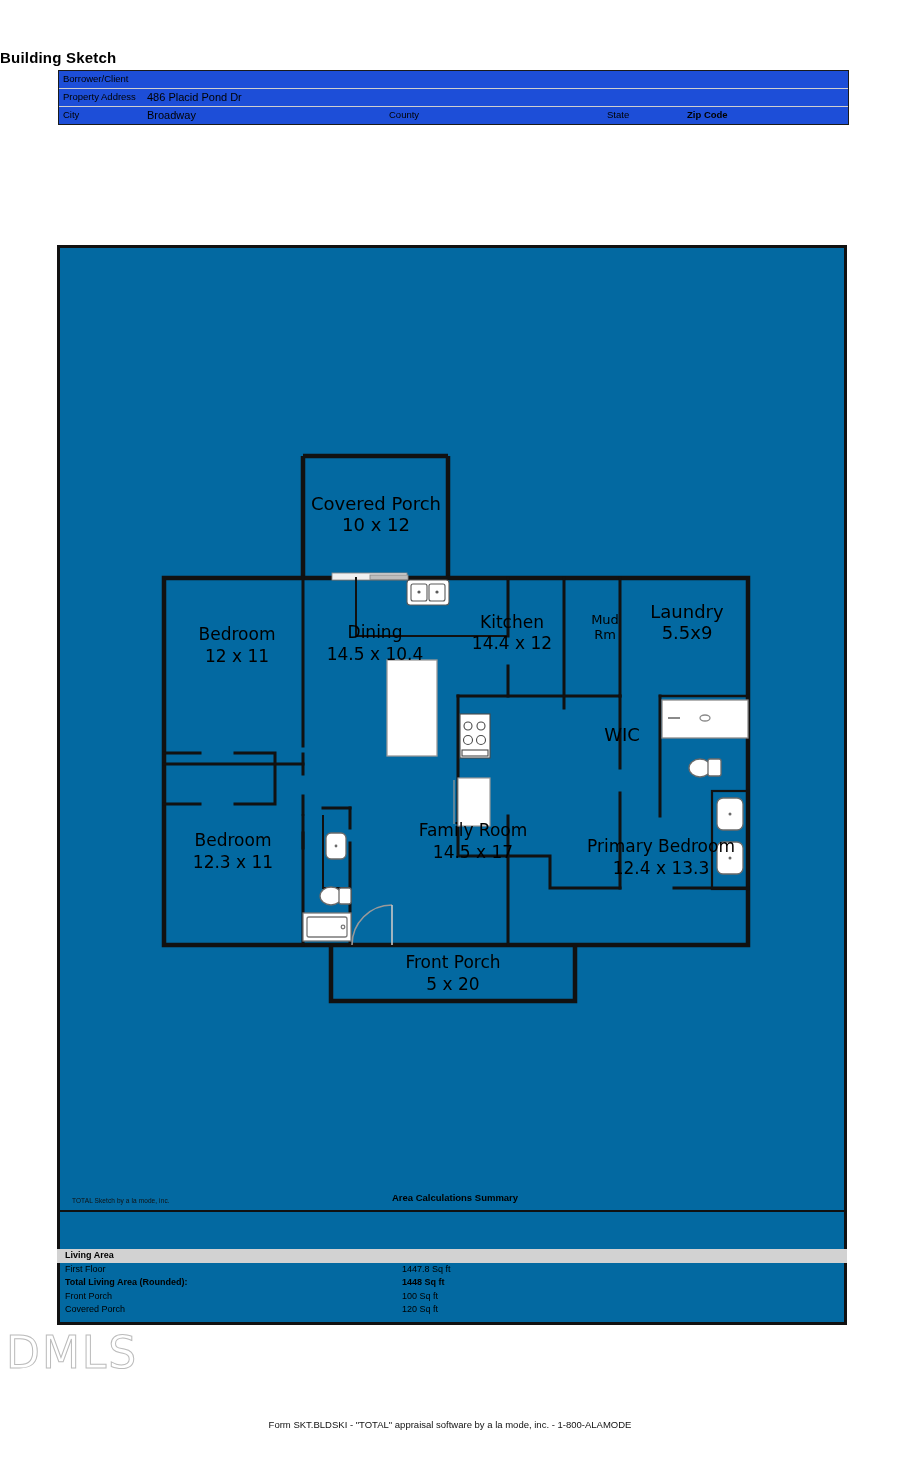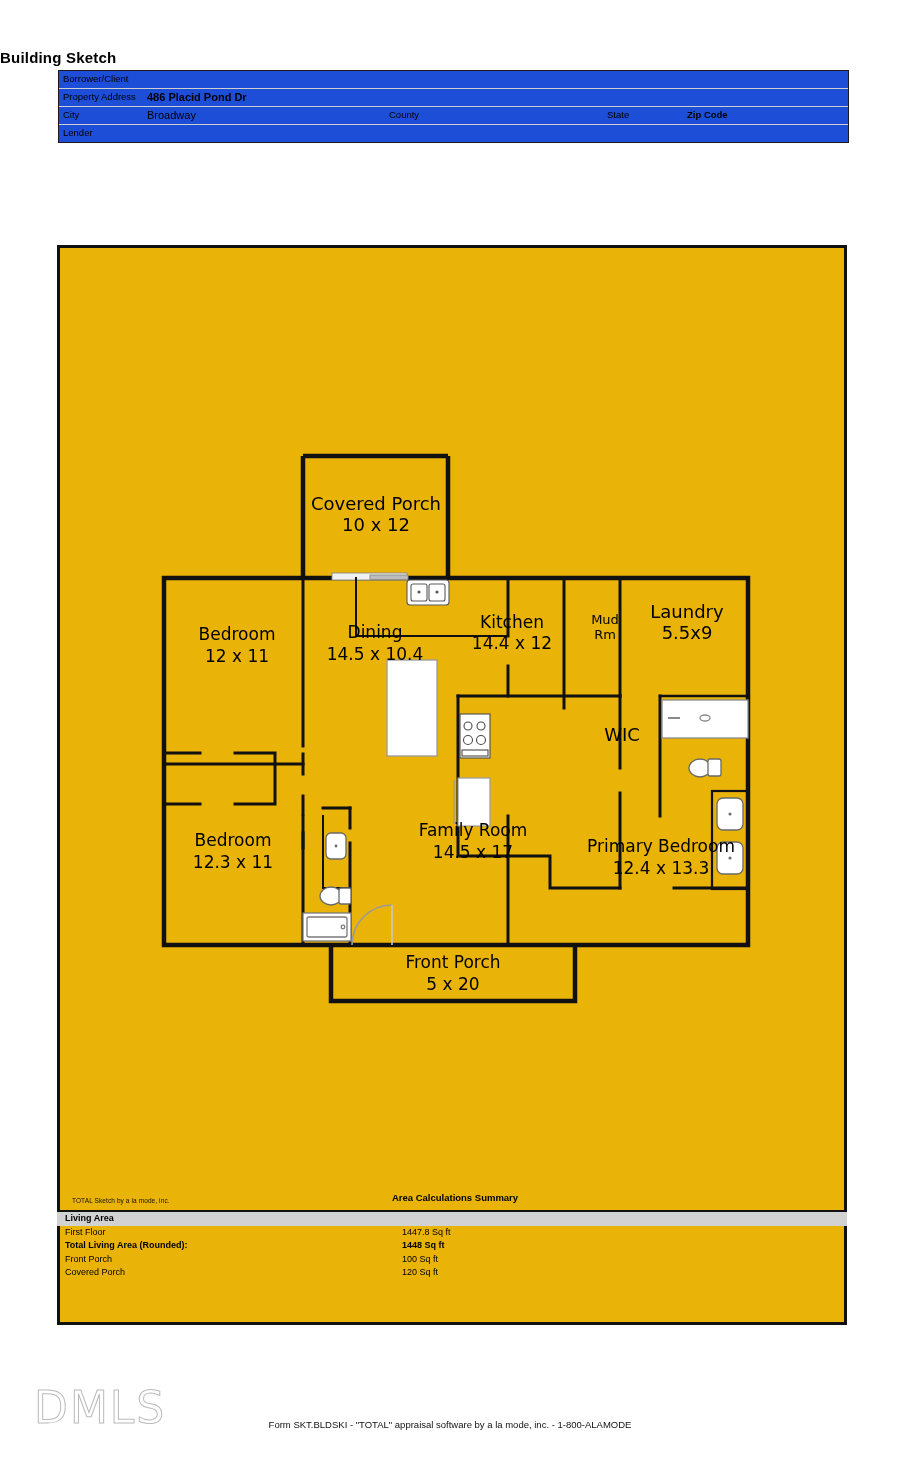--- a/index.html
+++ b/index.html
@@ -52,35 +52,35 @@
     line-height: 12px;
     white-space: nowrap;
   }
   .info-value {
     position: absolute;
     top: 1px;
     font-size: 11px;
     line-height: 14px;
     white-space: nowrap;
   }
-  .v-addr { left: 88px; font-weight: bold; }
+  .v-addr { left: 88px; }
   .v-city { left: 88px; }
   .lbl-county { left: 330px !important; }
   .lbl-state  { left: 548px !important; }
   .lbl-zip    { left: 628px !important; font-weight: bold; }
 
   
   .sketch-frame {
     position: absolute;
     left: 57px;
     top: 245px;
     width: 790px;
     height: 1080px;
     border: 3px solid #111;
-    background: #eab308;
+    background: #0369a1;
     box-sizing: border-box;
   }
 
   
   .floorplan {
     position: absolute;
     left: 0;
     top: 0;
     width: 790px;
     height: 960px;
@@ -113,20 +113,21 @@
   }
   .area-row {
     position: relative;
     height: 13.5px;
     font-size: 9px;
     line-height: 13.5px;
   }
   .area-row.section {
     background: #d2d2d2;
     font-weight: bold;
+    margin-top: 37px;
   }
   .area-row.total { font-weight: bold; }
   .ar-label {
     position: absolute;
     left: 8px;
     top: 0;
     white-space: nowrap;
   }
   .ar-value {
     position: absolute;
@@ -141,29 +142,28 @@
     left: 0;
     top: 1419px;
     width: 900px;
     text-align: center;
     font-size: 9.5px;
     color: #111;
   }
   .watermark {
     position: absolute;
     left: 6px;
-    top: 1386px;
+    top: 1331px;
     font-size: 44px;
     letter-spacing: 2px;
     color: #fff;
     -webkit-text-stroke: 1px #bbb;
     font-family: "DejaVu Sans", sans-serif;
     line-height: 44px;
     user-select: none;
-    margin-left: 28px;
   }
 
   
   text.room {
     font-family: "DejaVu Sans", sans-serif;
     text-anchor: middle;
   }
 </style>
 </head>
 <body>
@@ -179,24 +179,20 @@
     <span class="info-label">Property Address</span>
     <span class="info-value v-addr">486 Placid Pond Dr</span>
   </div>
   <div class="info-row">
     <span class="info-label">City</span>
     <span class="info-value v-city">Broadway</span>
     <span class="info-label lbl-county">County</span>
     <span class="info-label lbl-state">State</span>
     <span class="info-label lbl-zip">Zip Code</span>
   </div>
-  <div class="info-row">
-    <span class="info-label">Lender</span>
-    <span class="info-value v-addr"></span>
-  </div>
 </div>
 
 <div class="sketch-frame">
 
   <svg class="floorplan" viewBox="0 0 790 960">
     <g stroke="#111" fill="none">
 
       <g>
         <path d="M243 208 L243 330 M243 208 L388 208 M388 208 L388 330" stroke-width="4.5" fill="none"></path>
       </g>

